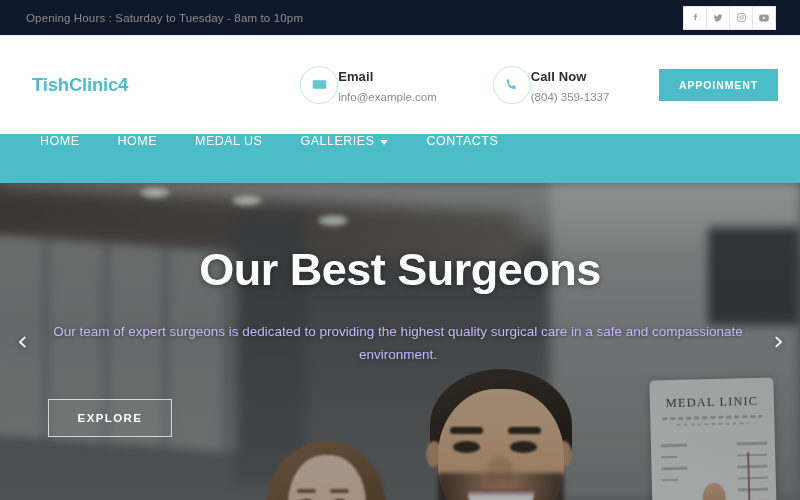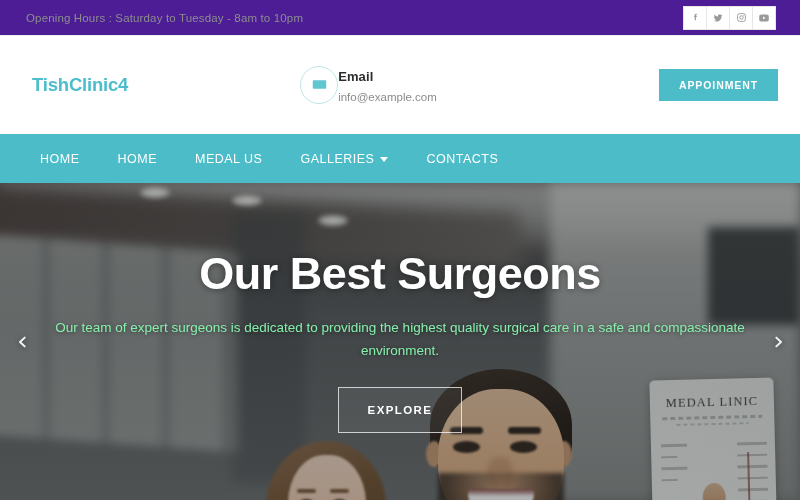--- a/index.html
+++ b/index.html
@@ -16,21 +16,21 @@
     background: #ffffff;
     color: #333;
     -webkit-font-smoothing: antialiased;
   }
 
   .page { width: 800px; height: 500px; position: relative; overflow: hidden; }
 
   
   .topbar {
     height: 36px;
-    background: #4c1d95;
+    background: #0f172a;
     border-bottom: 1px solid #eeeeee;
     display: flex;
     align-items: center;
     justify-content: space-between;
     padding: 0 24px 0 26px;
   }
   .topbar-hours {
     font-size: 11.5px;
     color: #8d8d8d;
     letter-spacing: 0.15px;
@@ -117,21 +117,21 @@
     height: 32px;
     min-width: 118px;
     cursor: pointer;
   }
 
   
   .navbar {
     height: 49px;
     background: #4cbdc8;
     display: flex;
-    align-items: center;
+    align-items: flex-start;
     padding-left: 40px;
   }
   .nav-item {
     color: #ffffff;
     font-size: 12.5px;
     letter-spacing: 0.5px;
     margin-right: 38px;
     display: flex;
     align-items: center;
     gap: 6px;
@@ -345,53 +345,53 @@
   .hero-overlay {
     position: absolute; inset: 0;
     background: linear-gradient(180deg, rgba(28,32,35,.34) 0%, rgba(28,32,35,.40) 45%, rgba(28,32,35,.34) 100%);
   }
 
   .hero-content {
     position: absolute;
     left: 0; right: 0; top: 0; bottom: 0;
     display: flex;
     flex-direction: column;
-    align-items: center;
     justify-content: center;
     text-align: center;
     padding: 0 48px;
+    gap: 8px;
   }
   .hero-title {
     font-size: 45px;
     font-weight: bold;
     color: #ffffff;
     letter-spacing: -0.5px;
     line-height: 1.05;
     text-shadow: 0 1px 6px rgba(0,0,0,.38);
     white-space: nowrap;
   }
   .hero-sub {
     margin-top: 18px;
     font-size: 13.5px;
-    color: #86efac;
+    color: #c4b5fd;
     line-height: 1.75;
     max-width: 700px;
     text-shadow: 0 1px 4px rgba(0,0,0,.45);
   }
   .explore-btn {
     margin-top: 24px;
     background: rgba(255,255,255,.06);
     border: 1px solid rgba(255,255,255,.72);
     color: #ffffff;
     font-family: inherit;
     font-size: 11.5px;
     font-weight: bold;
     letter-spacing: 1.4px;
     width: 124px;
-    height: 46px;
+    height: 38px;
     cursor: pointer;
   }
 
   .hero-arrow {
     position: absolute;
     top: 50%;
     transform: translateY(-50%);
     width: 28px; height: 34px;
     display: flex; align-items: center; justify-content: center;
     color: #ffffff;
@@ -445,20 +445,31 @@
           <svg width="17" height="17" viewBox="0 0 24 24" fill="currentColor" aria-hidden="true">
             <path d="M3.5 6h17c.6 0 1 .4 1 1v10c0 .6-.4 1-1 1h-17c-.6 0-1-.4-1-1V7c0-.6.4-1 1-1zm8.5 6.6L4.6 7.4h14.8L12 12.6z"></path>
           </svg>
         </span>
         <span class="contact-text">
           <span class="contact-title">Email</span>
           <span class="contact-value" style="display:block">info@example.com</span>
         </span>
       </div>
 
+      <div class="contact-item">
+        <span class="contact-badge">
+          <svg width="15" height="15" viewBox="0 0 24 24" fill="currentColor" aria-hidden="true">
+            <path d="M6.6 3.5c.5 0 .9.3 1.1.8l1.2 3c.2.5 0 1-.4 1.3l-1.3.9a12.3 12.3 0 0 0 5.4 5.4l.9-1.3c.3-.4.8-.6 1.3-.4l3 1.2c.5.2.8.6.8 1.1v2.8c0 .8-.7 1.4-1.5 1.3C9.6 19 5 14.4 4.5 5c0-.8.6-1.5 1.4-1.5h.7z"></path>
+          </svg>
+        </span>
+        <span class="contact-text">
+          <span class="contact-title">Call Now</span>
+          <span class="contact-value" style="display:block">(804) 359-1337</span>
+        </span>
+      </div>
 
     </div>
 
     <button class="appointment-btn">APPOINMENT</button>
   </div>
 
   <nav class="navbar">
     <a class="nav-item">
       <span>HOME</span>
     </a>

